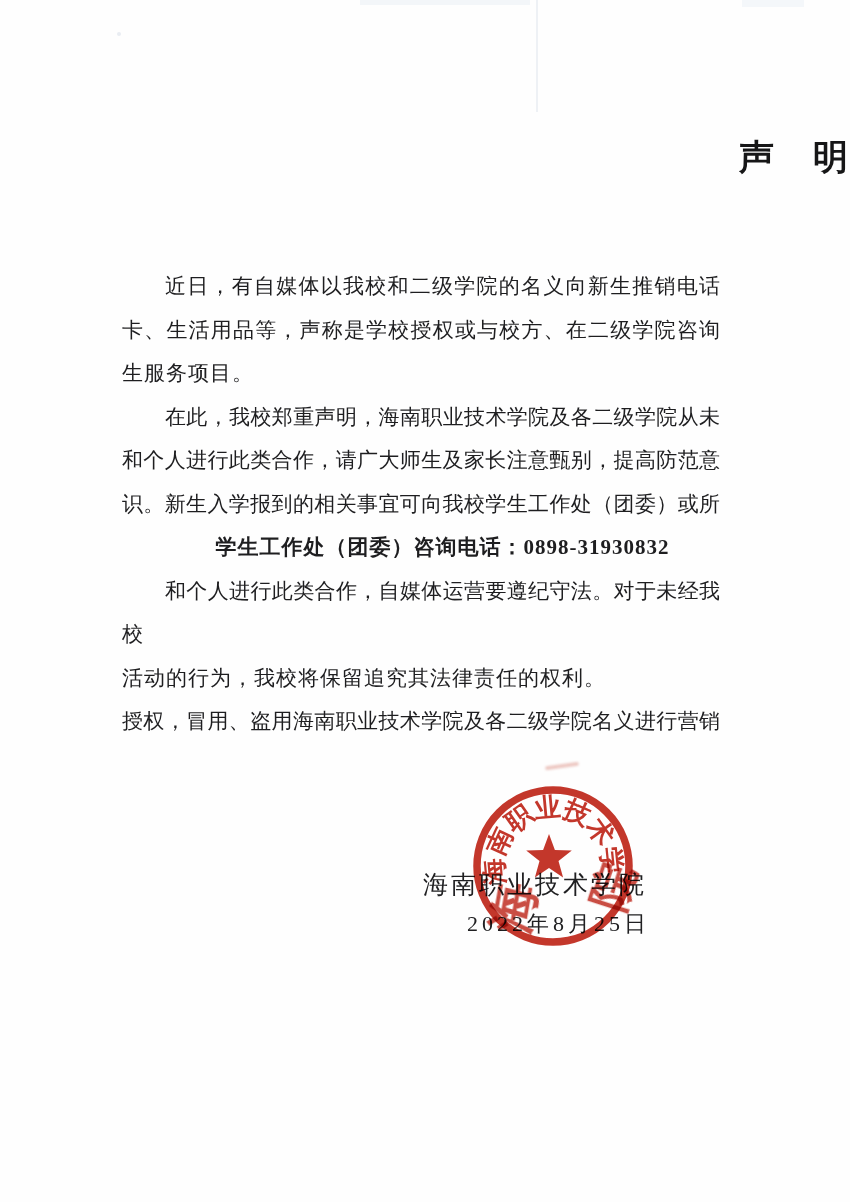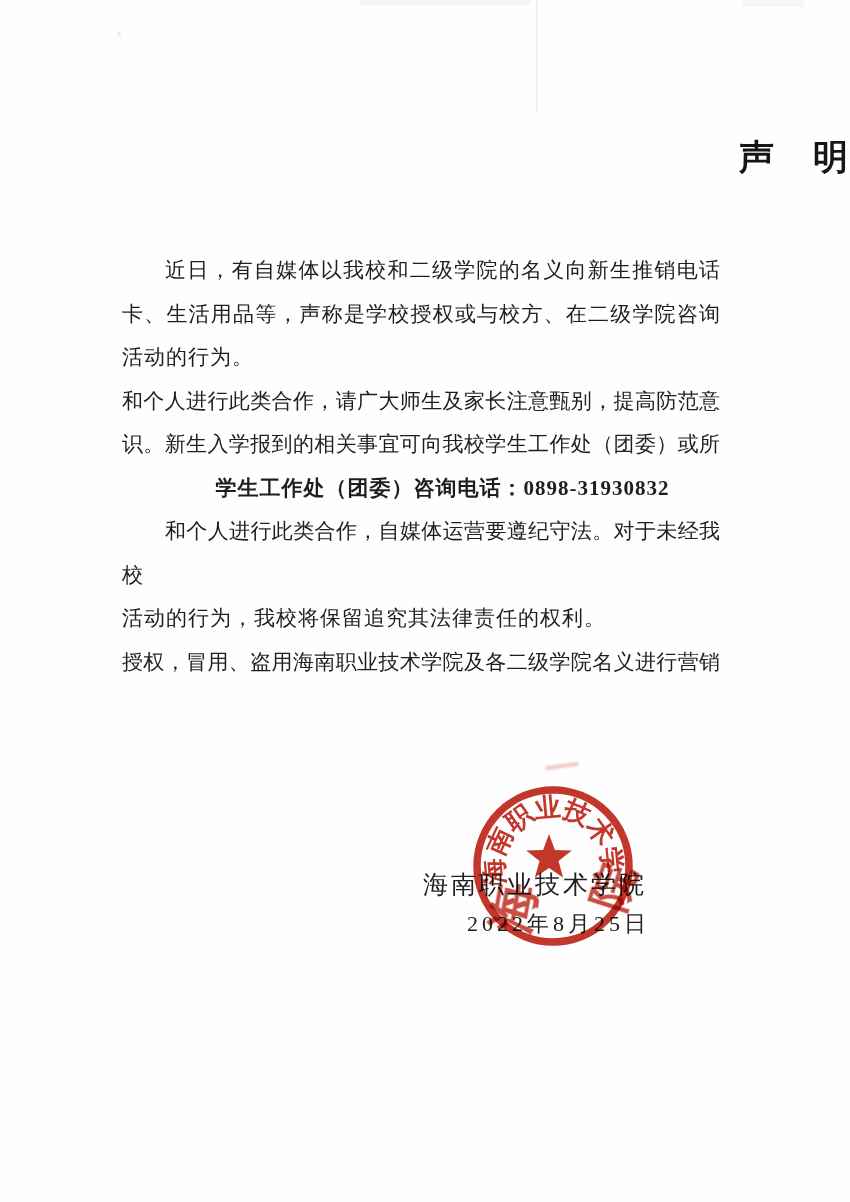--- a/index.html
+++ b/index.html
@@ -35,21 +35,21 @@
     text-align: right;
     font-size: 35px;
     line-height: 38px;
     font-weight: bold;
     color: #161617;
     letter-spacing: 2px;
   }
   .doc-body {
     position: absolute;
     left: 122px;
-    top: 249px;
+    top: 265px;
     width: 598px;
   }
   .text-line {
     font-size: 21px;
     line-height: 43.5px;
     letter-spacing: 1px;
     color: #1e1e20;
     white-space: nowrap;
   }
   .text-line.justify {
@@ -129,21 +129,22 @@
   <div class="artifact vline"></div>
   <div class="artifact speck1"></div>
   <div class="artifact speck2"></div>
   <div class="artifact dot"></div>
 
   <h1 class="doc-title">声　明</h1>
 
   <div class="doc-body" id="doc-body">
       <div class="text-line indent justify">近日，有自媒体以我校和二级学院的名义向新生推销电话</div>
       <div class="text-line justify">卡、生活用品等，声称是学校授权或与校方、在二级学院咨询</div>
-      <div class="text-line">活动的行为。</div>
+      <div class="text-line">生服务项目。</div>
+      <div class="text-line indent justify">在此，我校郑重声明，海南职业技术学院及各二级学院从未</div>
       <div class="text-line justify">和个人进行此类合作，请广大师生及家长注意甄别，提高防范意</div>
       <div class="text-line justify">识。新生入学报到的相关事宜可向我校学生工作处（团委）或所</div>
       <div class="text-line indent bold">学生工作处（团委）咨询电话：0898-31930832</div>
       <div class="text-line indent justify">和个人进行此类合作，自媒体运营要遵纪守法。对于未经我校</div>
       <div class="text-line">活动的行为，我校将保留追究其法律责任的权利。</div>
       <div class="text-line justify">授权，冒用、盗用海南职业技术学院及各二级学院名义进行营销</div>
     </div>
 
   <div class="signature-org">海南职业技术学院</div>
   <div class="signature-date">2022年8月25日</div>

